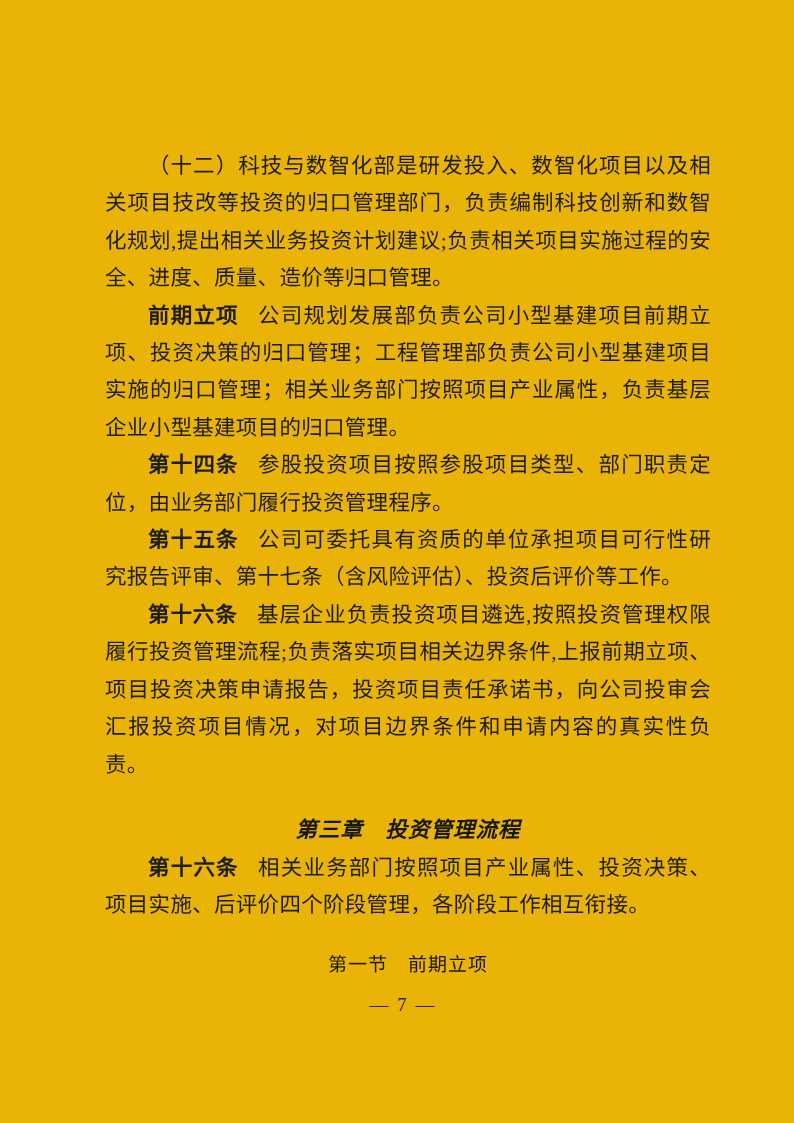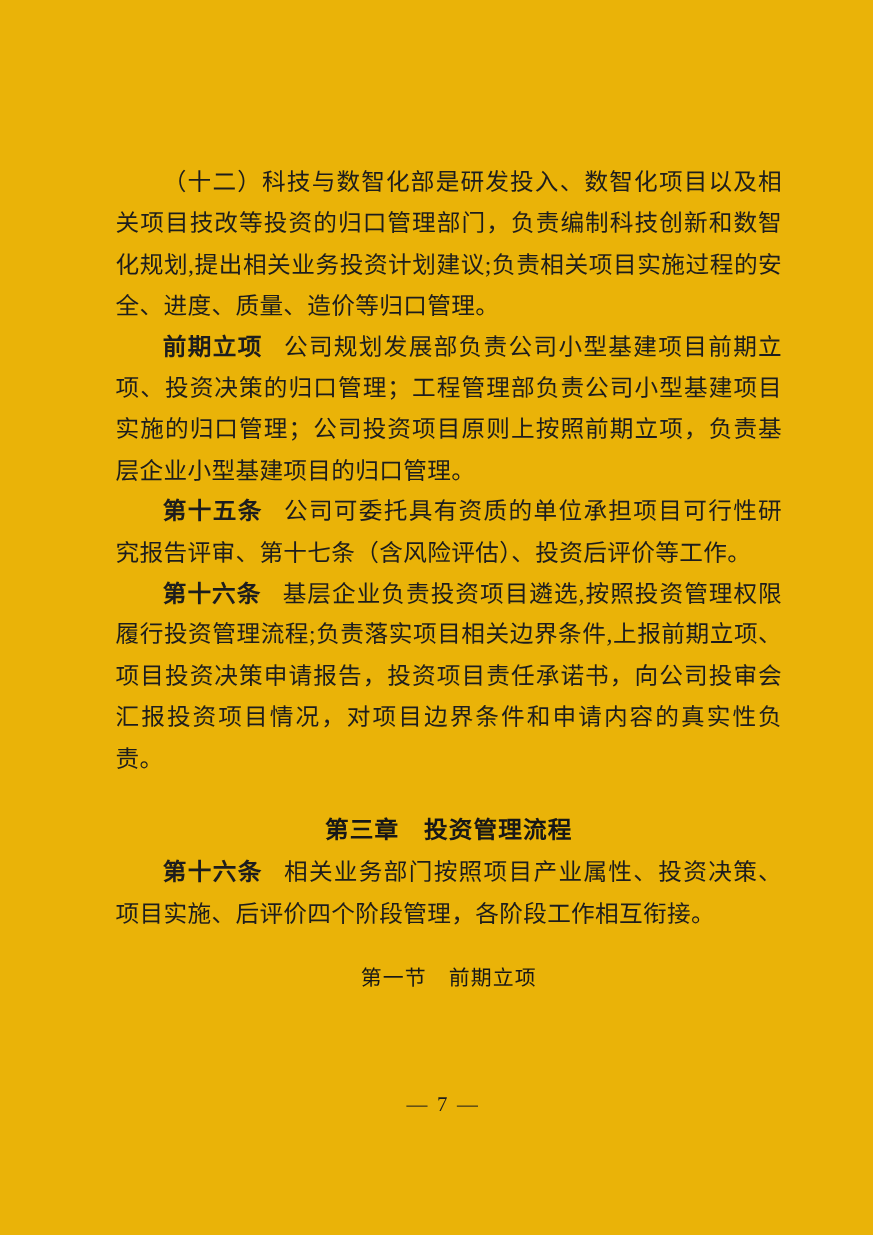--- a/index.html
+++ b/index.html
@@ -39,20 +39,21 @@
   .chapter {
     margin: 26px 0 0 0;
     font-size: 21.5px;
     line-height: 40px;
     text-align: center;
     text-indent: 0;
     font-weight: 700;
     font-family: "Liberation Sans", "DejaVu Sans", sans-serif;
     letter-spacing: 1px;
     color: #171717;
+    font-style: italic;
   }
   .section {
     margin: 20px 0 0 0;
     font-size: 19px;
     line-height: 40px;
     text-align: center;
     text-indent: 0;
     font-weight: 400;
     letter-spacing: 1px;
     color: #171717;
@@ -70,22 +71,23 @@
   }
 </style>
 </head>
 <body>
 
 <div class="page">
   <div class="content">
 
     <p class="body-para"><span>（十二）科技与数智化部是研发投入、数智化项目以及相关项目技改等投资的归口管理部门，负责编制科技创新和数智化规划,提出相关业务投资计划建议;负责相关项目实施过程的安全、进度、质量、造价等归口管理。</span></p>
 
-    <p class="body-para"><b class="lead">前期立项</b><span>公司规划发展部负责公司小型基建项目前期立项、投资决策的归口管理；工程管理部负责公司小型基建项目实施的归口管理；公司投资项目原则上按照前期立项，负责基层企业小型基建项目的归口管理。</span></p>
+    <p class="body-para"><b class="lead">前期立项</b><span>公司规划发展部负责公司小型基建项目前期立项、投资决策的归口管理；工程管理部负责公司小型基建项目实施的归口管理；相关业务部门按照项目产业属性，负责基层企业小型基建项目的归口管理。</span></p>
 
+    <p class="body-para"><b class="lead">第十四条</b><span>参股投资项目按照参股项目类型、部门职责定位，由业务部门履行投资管理程序。</span></p>
 
     <p class="body-para"><b class="lead">第十五条</b><span>公司可委托具有资质的单位承担项目可行性研究报告评审、第十七条（含风险评估）、投资后评价等工作。</span></p>
 
     <p class="body-para"><b class="lead">第十六条</b><span>基层企业负责投资项目遴选,按照投资管理权限履行投资管理流程;负责落实项目相关边界条件,上报前期立项、项目投资决策申请报告，投资项目责任承诺书，向公司投审会汇报投资项目情况，对项目边界条件和申请内容的真实性负责。</span></p>
 
     <h2 class="chapter">第三章　投资管理流程</h2>
 
     <p class="body-para"><b class="lead">第十六条</b><span>相关业务部门按照项目产业属性、投资决策、项目实施、后评价四个阶段管理，各阶段工作相互衔接。</span></p>
 
     <h3 class="section">第一节　前期立项</h3>

